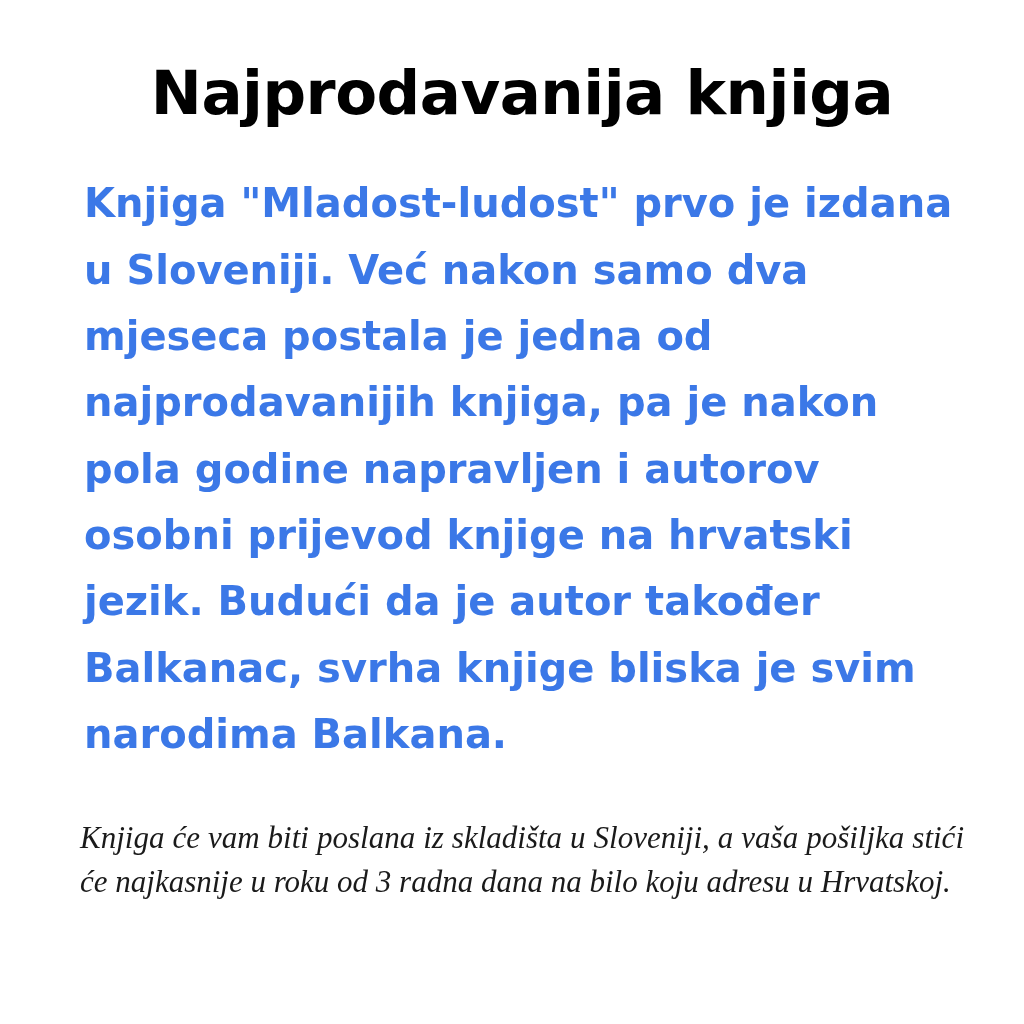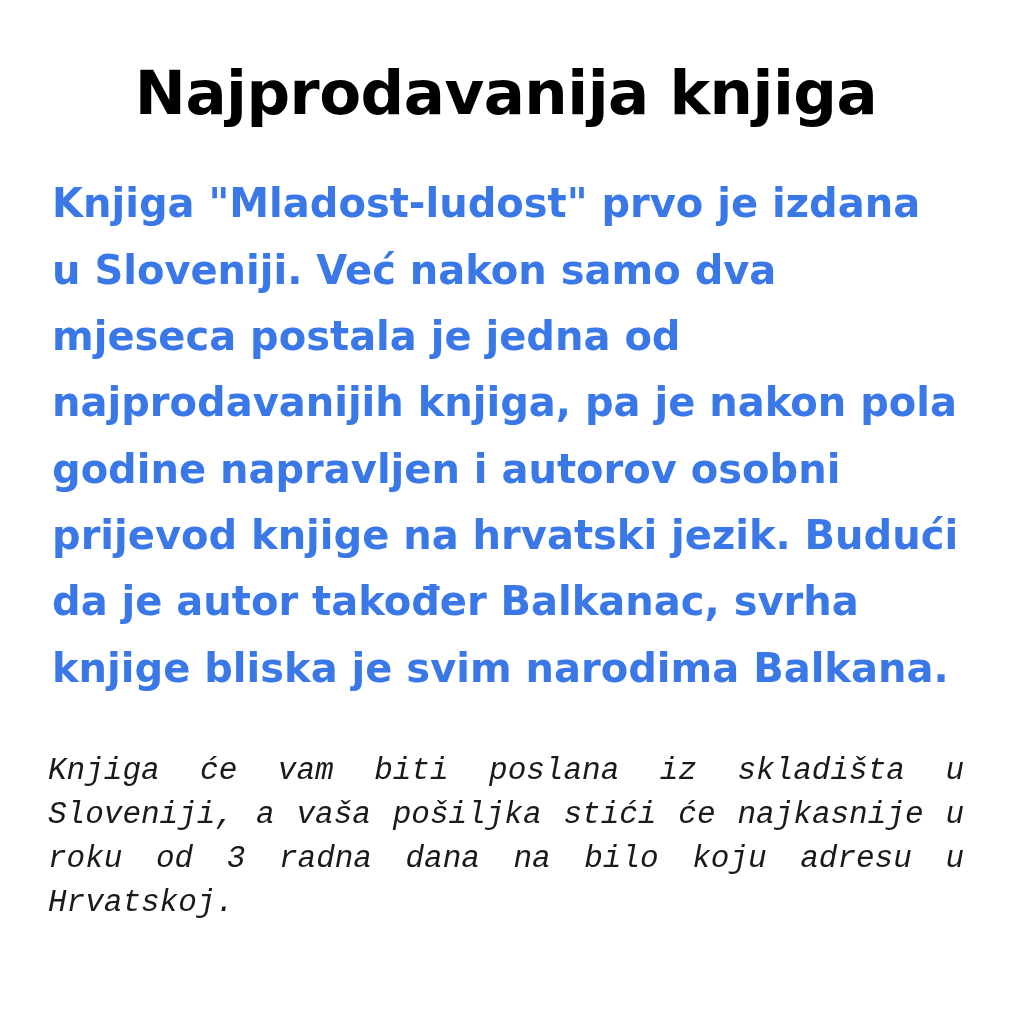--- a/index.html
+++ b/index.html
@@ -10,21 +10,21 @@
     width: 1024px;
     height: 1024px;
     background: #ffffff;
     font-family: "DejaVu Sans", sans-serif;
     overflow: hidden;
   }
   .page {
     box-sizing: border-box;
     width: 1024px;
     height: 780px;
-    padding: 58px 60px 40px 48px;
+    padding: 58px 60px 40px 80px;
     display: flex;
     flex-direction: column;
     background: #ffffff;
   }
   .title {
     font-family: "DejaVu Sans", sans-serif;
     font-weight: 700;
     font-size: 61px;
     line-height: 1.15;
     color: #000000;
@@ -36,21 +36,21 @@
     font-family: "DejaVu Sans", sans-serif;
     font-weight: 700;
     font-size: 40px;
     line-height: 1.66;
     color: #3b78e7;
     text-align: left;
     margin: 0 0 0 4px;
     max-width: 910px;
   }
   .note {
-    font-family: Liberation Mono, monospace;
+    font-family: Liberation Serif, serif;
     font-style: italic;
     font-weight: 400;
     font-size: 31px;
     line-height: 1.42;
     color: #1a1a1a;
     text-align: justify;
     text-justify: inter-word;
     margin: 0;
     max-width: 960px;
   }

